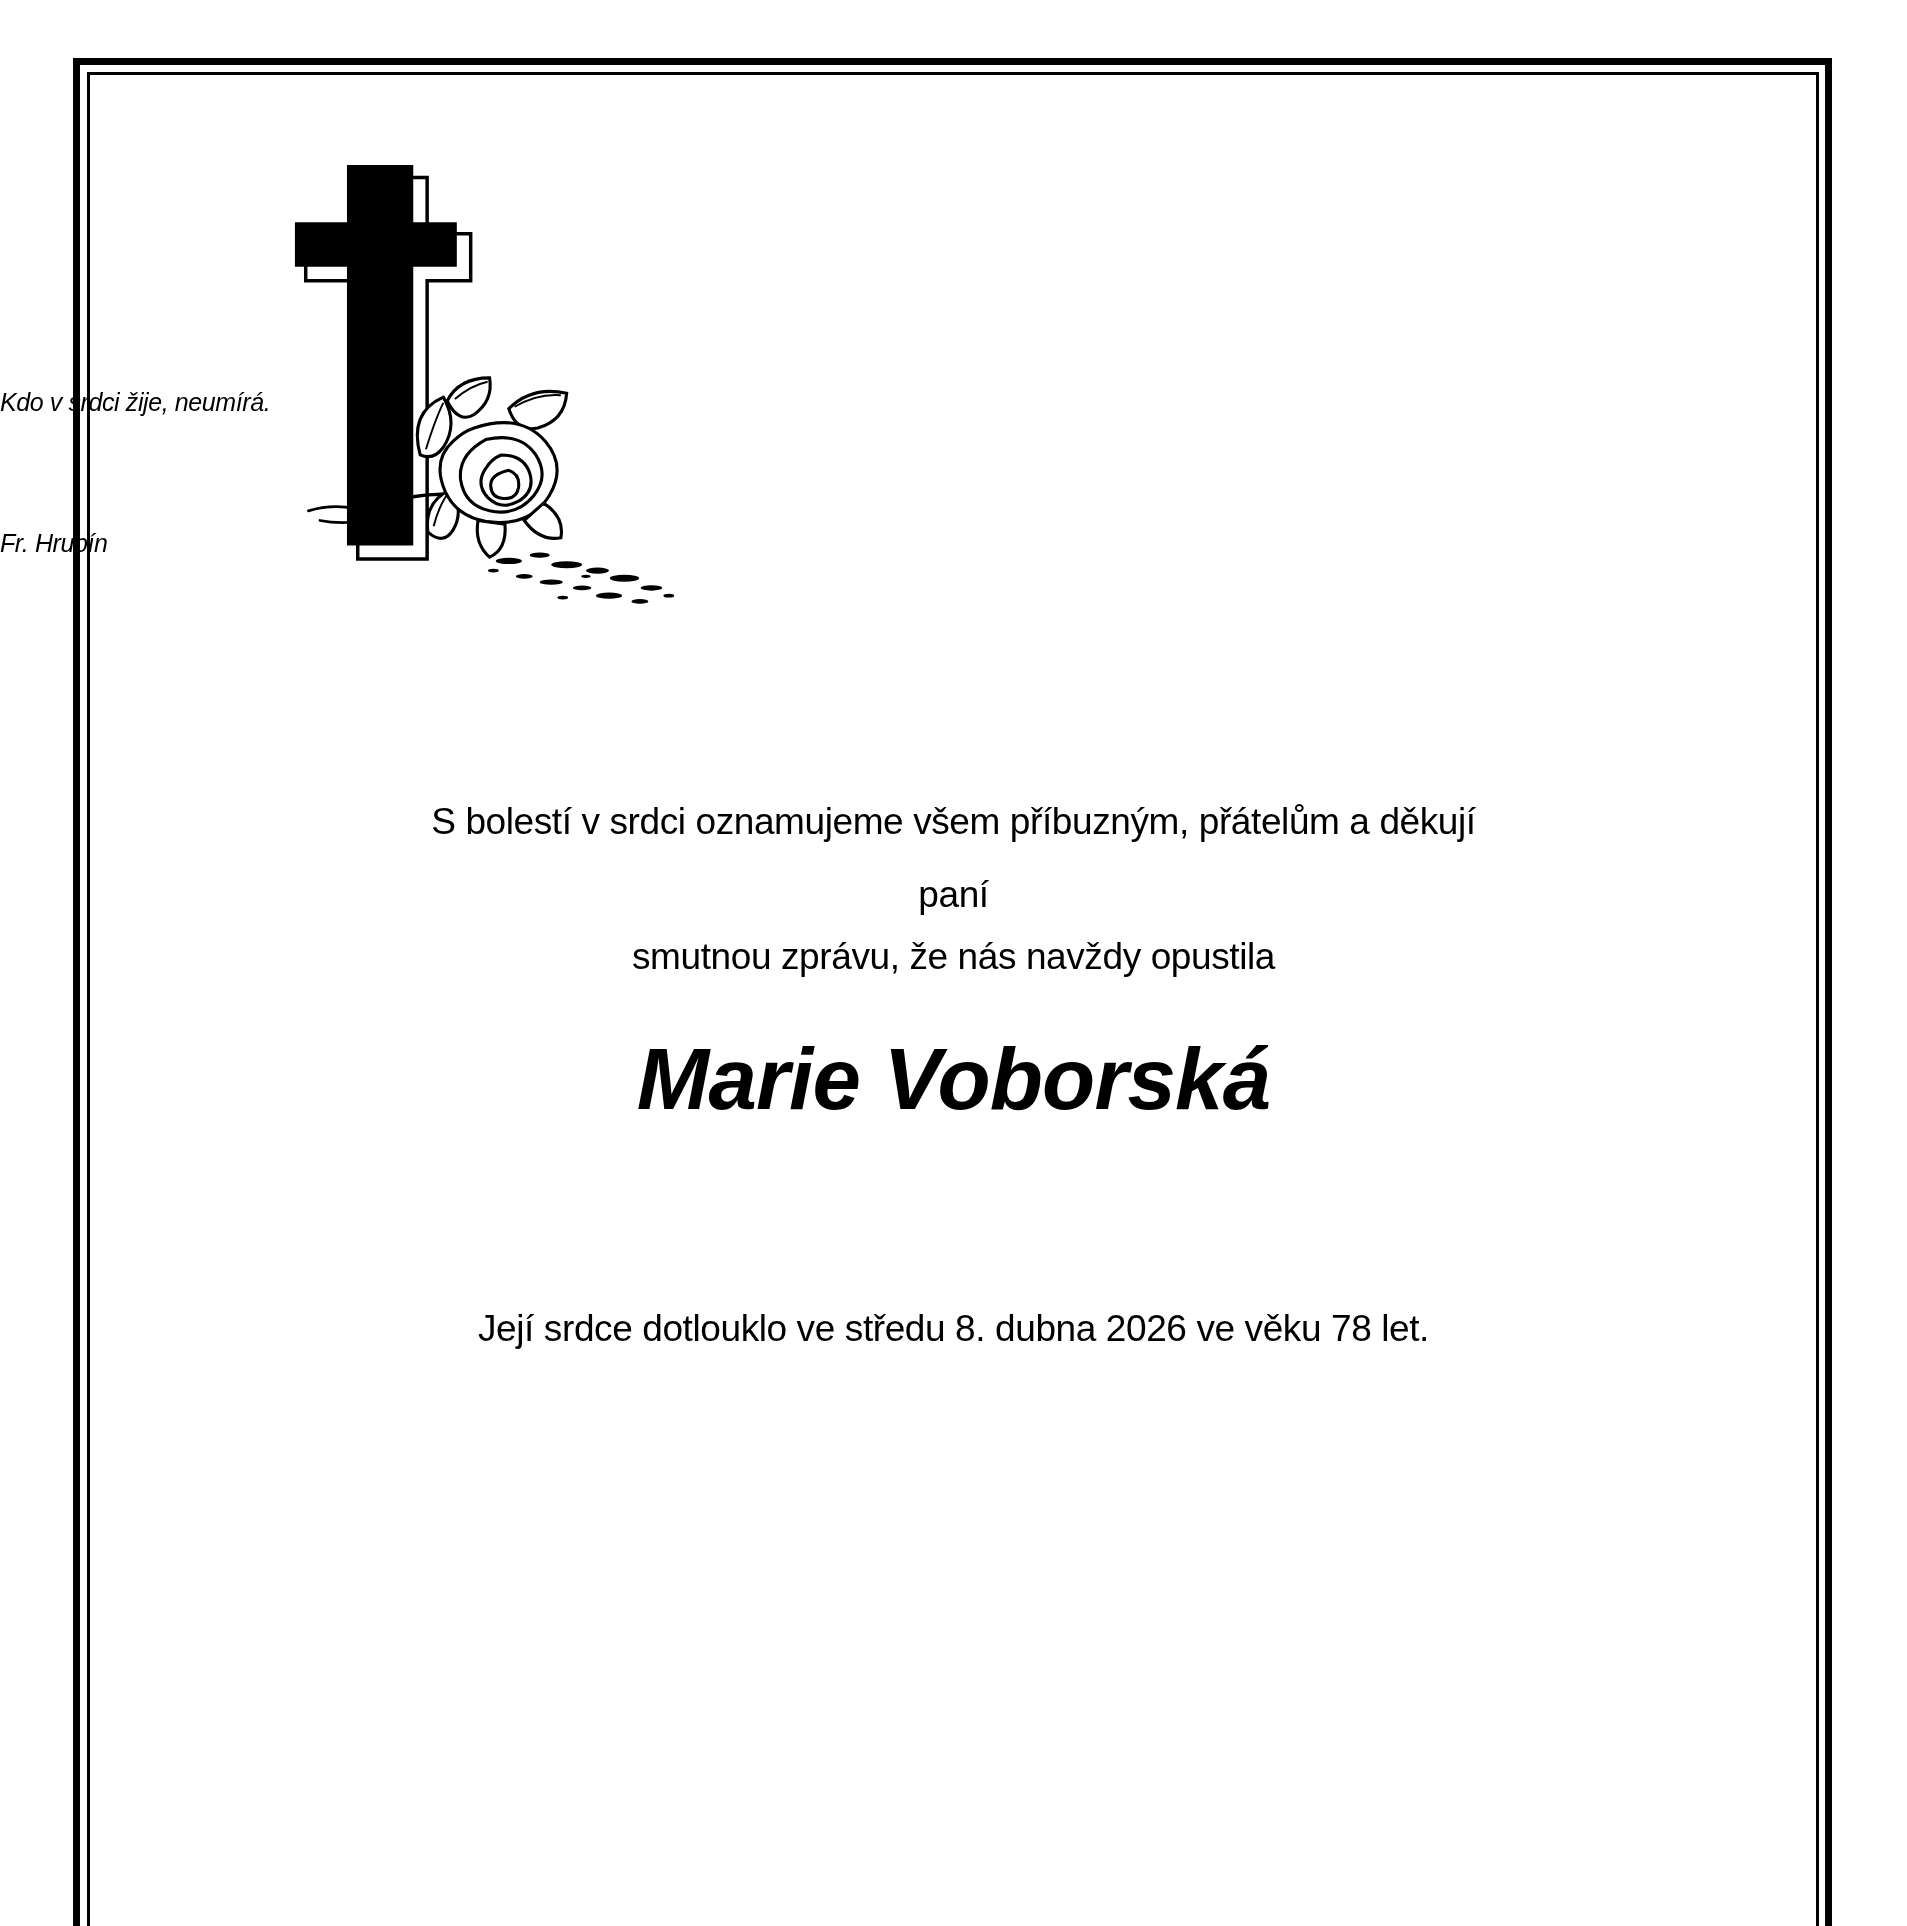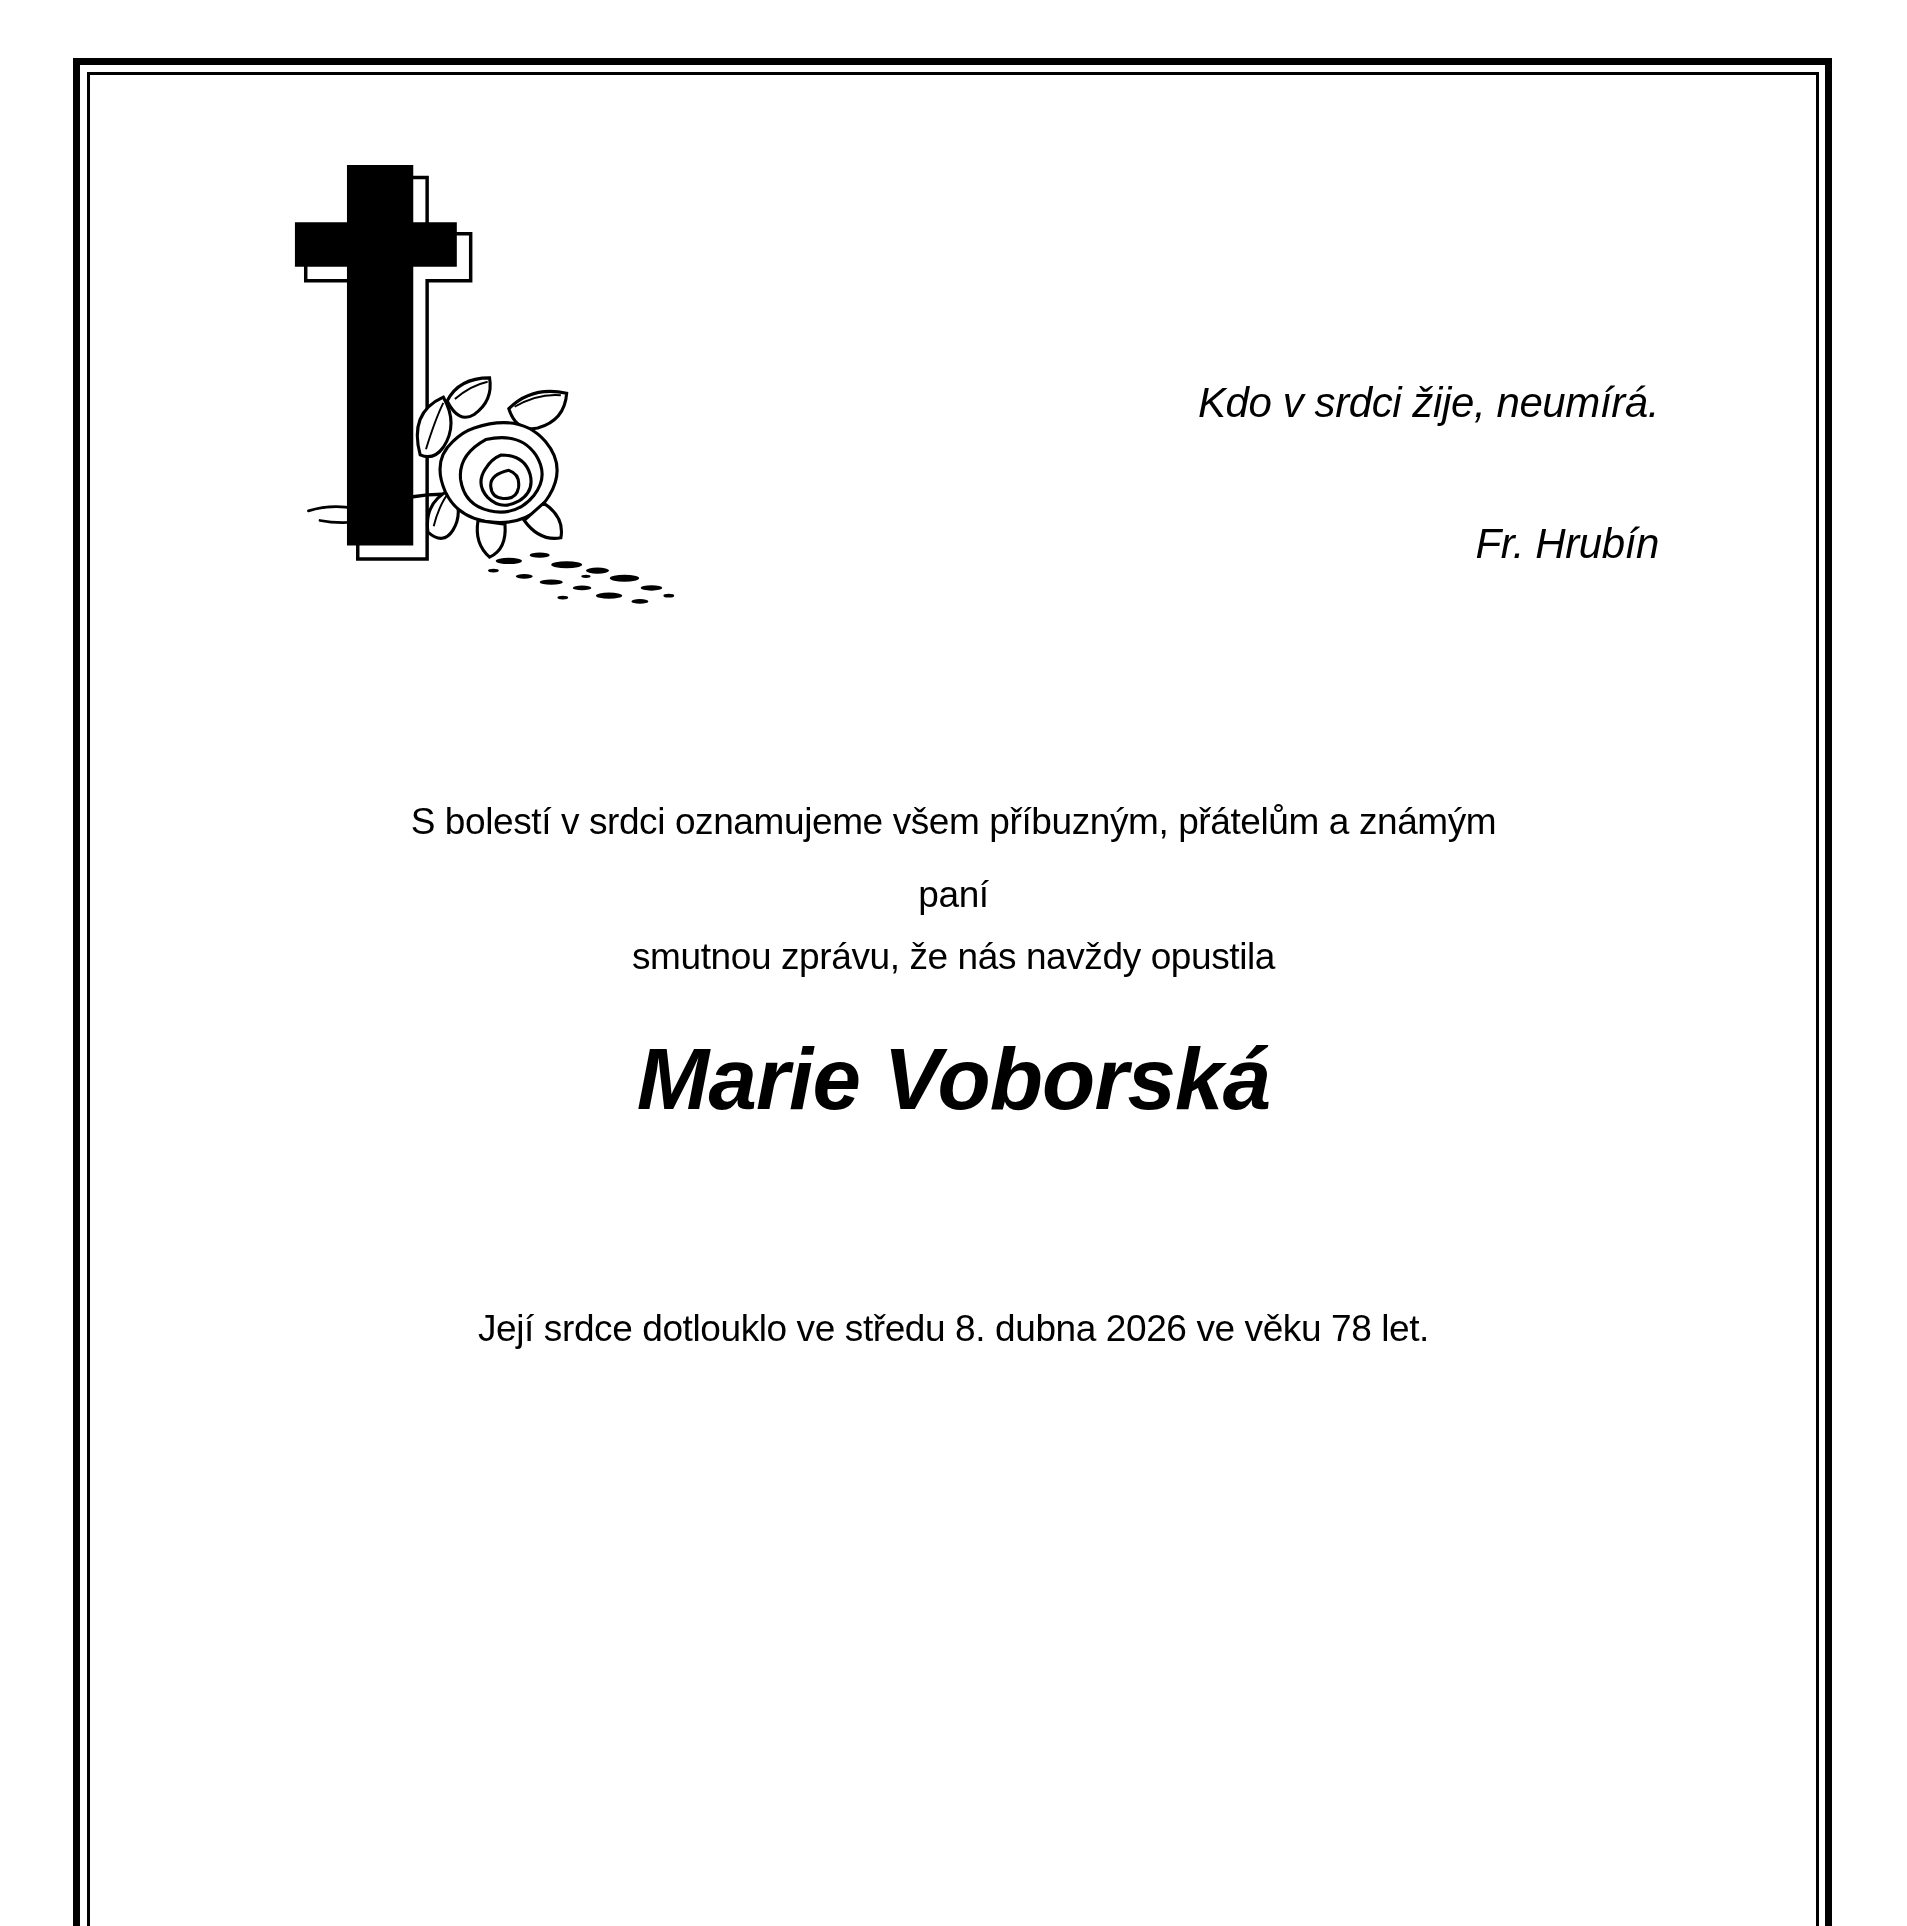--- a/index.html
+++ b/index.html
@@ -18,22 +18,22 @@
     position:absolute; left:73px; top:58px; right:75px; bottom:79px;
     border:7.3px solid var(--ink,#000);
   }
   .frame-inner {
     position:absolute; inset:6.5px;
     border:3.1px solid var(--ink,#000);
   }
   .txt { position:absolute; left:0; right:0; text-align:center; letter-spacing:-0.4px; white-space:pre; }
   .quote {
     position:absolute; top:285px; left:0; right:248px;
-    text-align:right; font-style:italic;
-    font-size:42px; line-height:47px; letter-spacing:-0.4px; white-space:pre;
+    font-style:italic;
+    font-size:25px; line-height:47px; letter-spacing:-0.4px; white-space:pre;
   }
   .announce { top:709px; font-size:37px; line-height:45px; }
   .salutation { top:874px; font-size:37px; line-height:42px; }
   .name { top:1025px; font-size:87px; line-height:108px; font-weight:bold; letter-spacing:-0.8px;font-style:italic; }
   .death { top:1308px; font-size:37px; line-height:42px; }
   .farewell { top:1506px; font-size:37px; line-height:45px; }
   .thanks { top:1741px; font-size:39px; line-height:46px; font-style:italic; }
   .thanks .u {
     display:inline-block;
     border-bottom:5.4px solid var(--ink,#000);
@@ -110,21 +110,21 @@
       <ellipse cx="760" cy="1075" rx="12" ry="4"></ellipse>
     </g>
   </svg>
 
   <div class="quote">
     <div>Kdo v srdci žije, neumírá.</div>
     <div>Fr. Hrubín</div>
   </div>
 
   <div class="txt announce">
-    <div>S bolestí v srdci oznamujeme všem příbuzným, přátelům a známým</div>
+    <div>S bolestí v srdci oznamujeme všem příbuzným, přátelům a děkují</div>
     <div>smutnou zprávu, že nás navždy opustila</div>
   </div>
 
   <div class="txt salutation">paní</div>
 
   <div class="txt name">Marie Voborská</div>
 
   <div class="txt death">Její srdce dotlouklo ve středu 8. dubna 2026 ve věku 78 let.</div>
 
   <div class="txt farewell">

